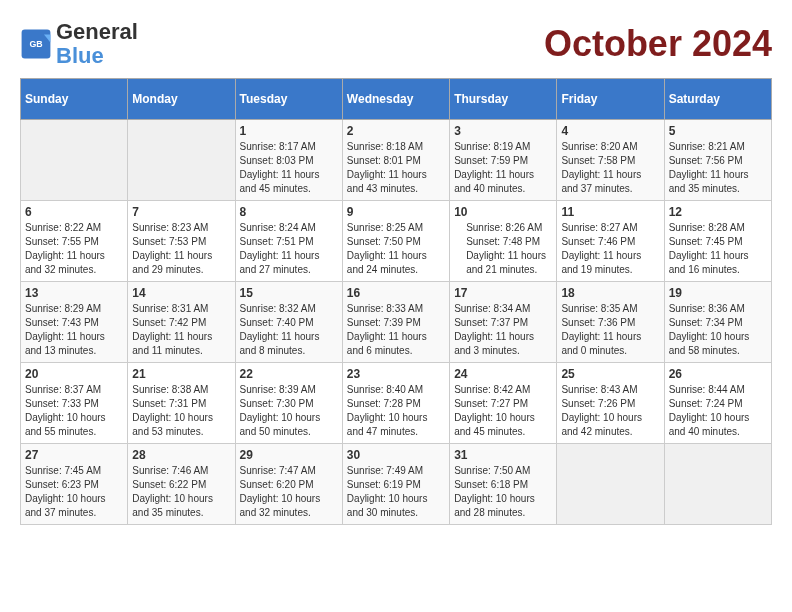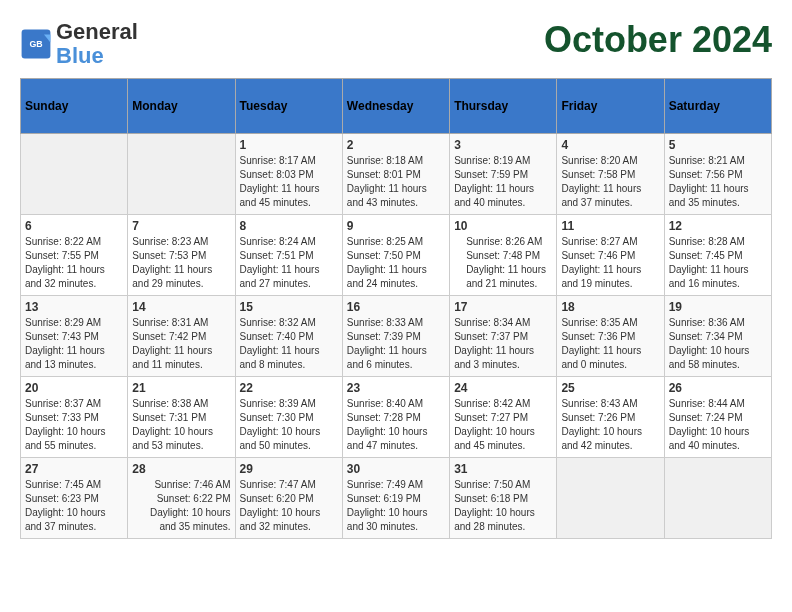--- a/index.html
+++ b/index.html
@@ -6,21 +6,21 @@
     body {
       font-family: Arial, sans-serif;
       background: #fff;
       width: 792px;
       min-height: 612px;
       padding: 20px;
     }
     .header {
       display: flex;
       justify-content: space-between;
-      align-items: flex-start;
+      align-items: center;
       margin-bottom: 10px;
     }
     .logo {
       display: flex;
       align-items: center;
       gap: 4px;
     }
     .logo-text {
       font-size: 22px;
       font-weight: bold;
@@ -33,36 +33,36 @@
     .logo-icon {
       width: 32px;
       height: 32px;
     }
     .title-block {
       text-align: right;
     }
     .month-title {
       font-size: 36px;
       font-weight: bold;
-      color: #14532d;
+      color: #7f1d1d;
       line-height: 1.1;
     }
     .location {
       font-size: 14px;
       color: #555;
     }
     table {
       width: 100%;
       border-collapse: collapse;
       font-size: 11px;
     }
     thead tr th {
       background-color: #3a78c9;
-      color: #000000;
-      padding: 20px 4px;
+      color: #ffffff;
+      padding: 13px 4px;
       text-align: left;
       font-size: 12px;
       font-weight: bold;
       border: 1px solid #aaa;
     }
     tbody tr td {
       border: 1px solid #ccc;
       vertical-align: top;
       padding: 4px;
       height: 80px;
@@ -291,21 +291,21 @@
       </tr>
       <tr>
         <td>
           <span class="day-num">27</span>
           <div class="day-info" style="white-space: pre-line;">Sunrise: 7:45 AM
 Sunset: 6:23 PM
 Daylight: 10 hours and 37 minutes.</div>
         </td>
         <td>
           <span class="day-num">28</span>
-          <div class="day-info" style="white-space: pre-line; text-align: right;">Sunrise: 7:46 AM
+          <div class="day-info" style="white-space: pre-line;">Sunrise: 7:46 AM
 Sunset: 6:22 PM
 Daylight: 10 hours and 35 minutes.</div>
         </td>
         <td>
           <span class="day-num">29</span>
           <div class="day-info" style="white-space: pre-line;">Sunrise: 7:47 AM
 Sunset: 6:20 PM
 Daylight: 10 hours and 32 minutes.</div>
         </td>
         <td>

